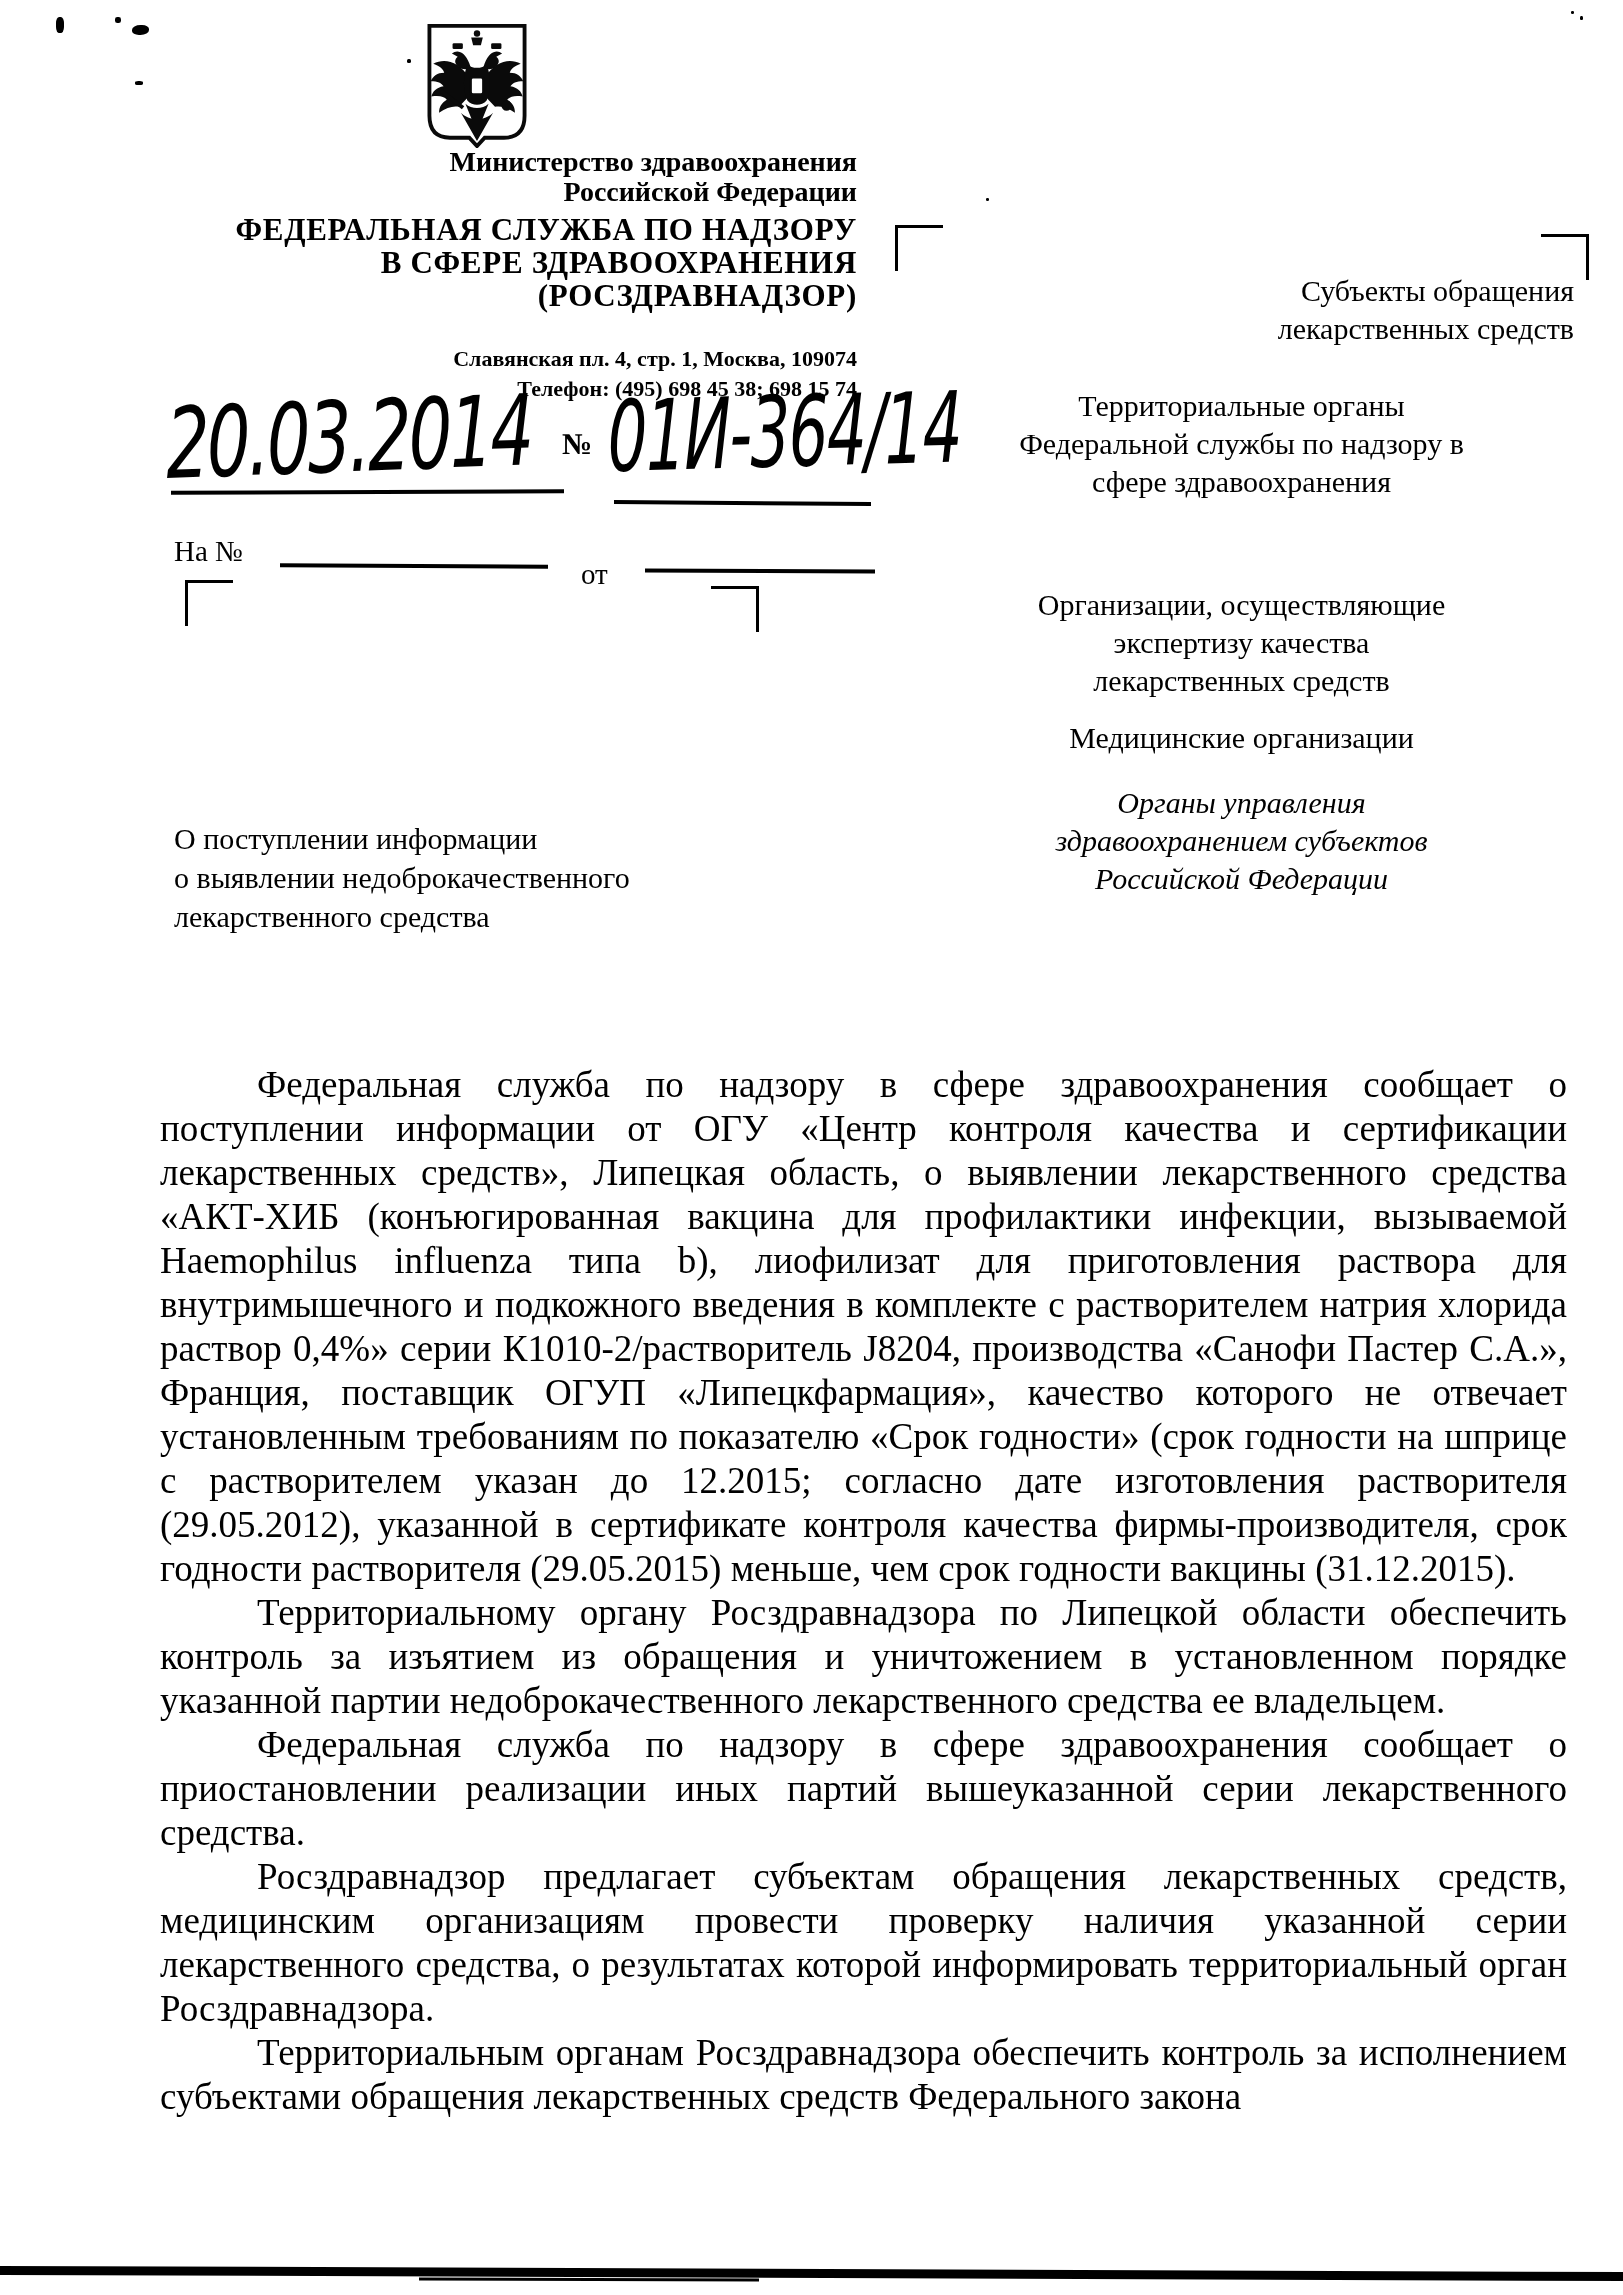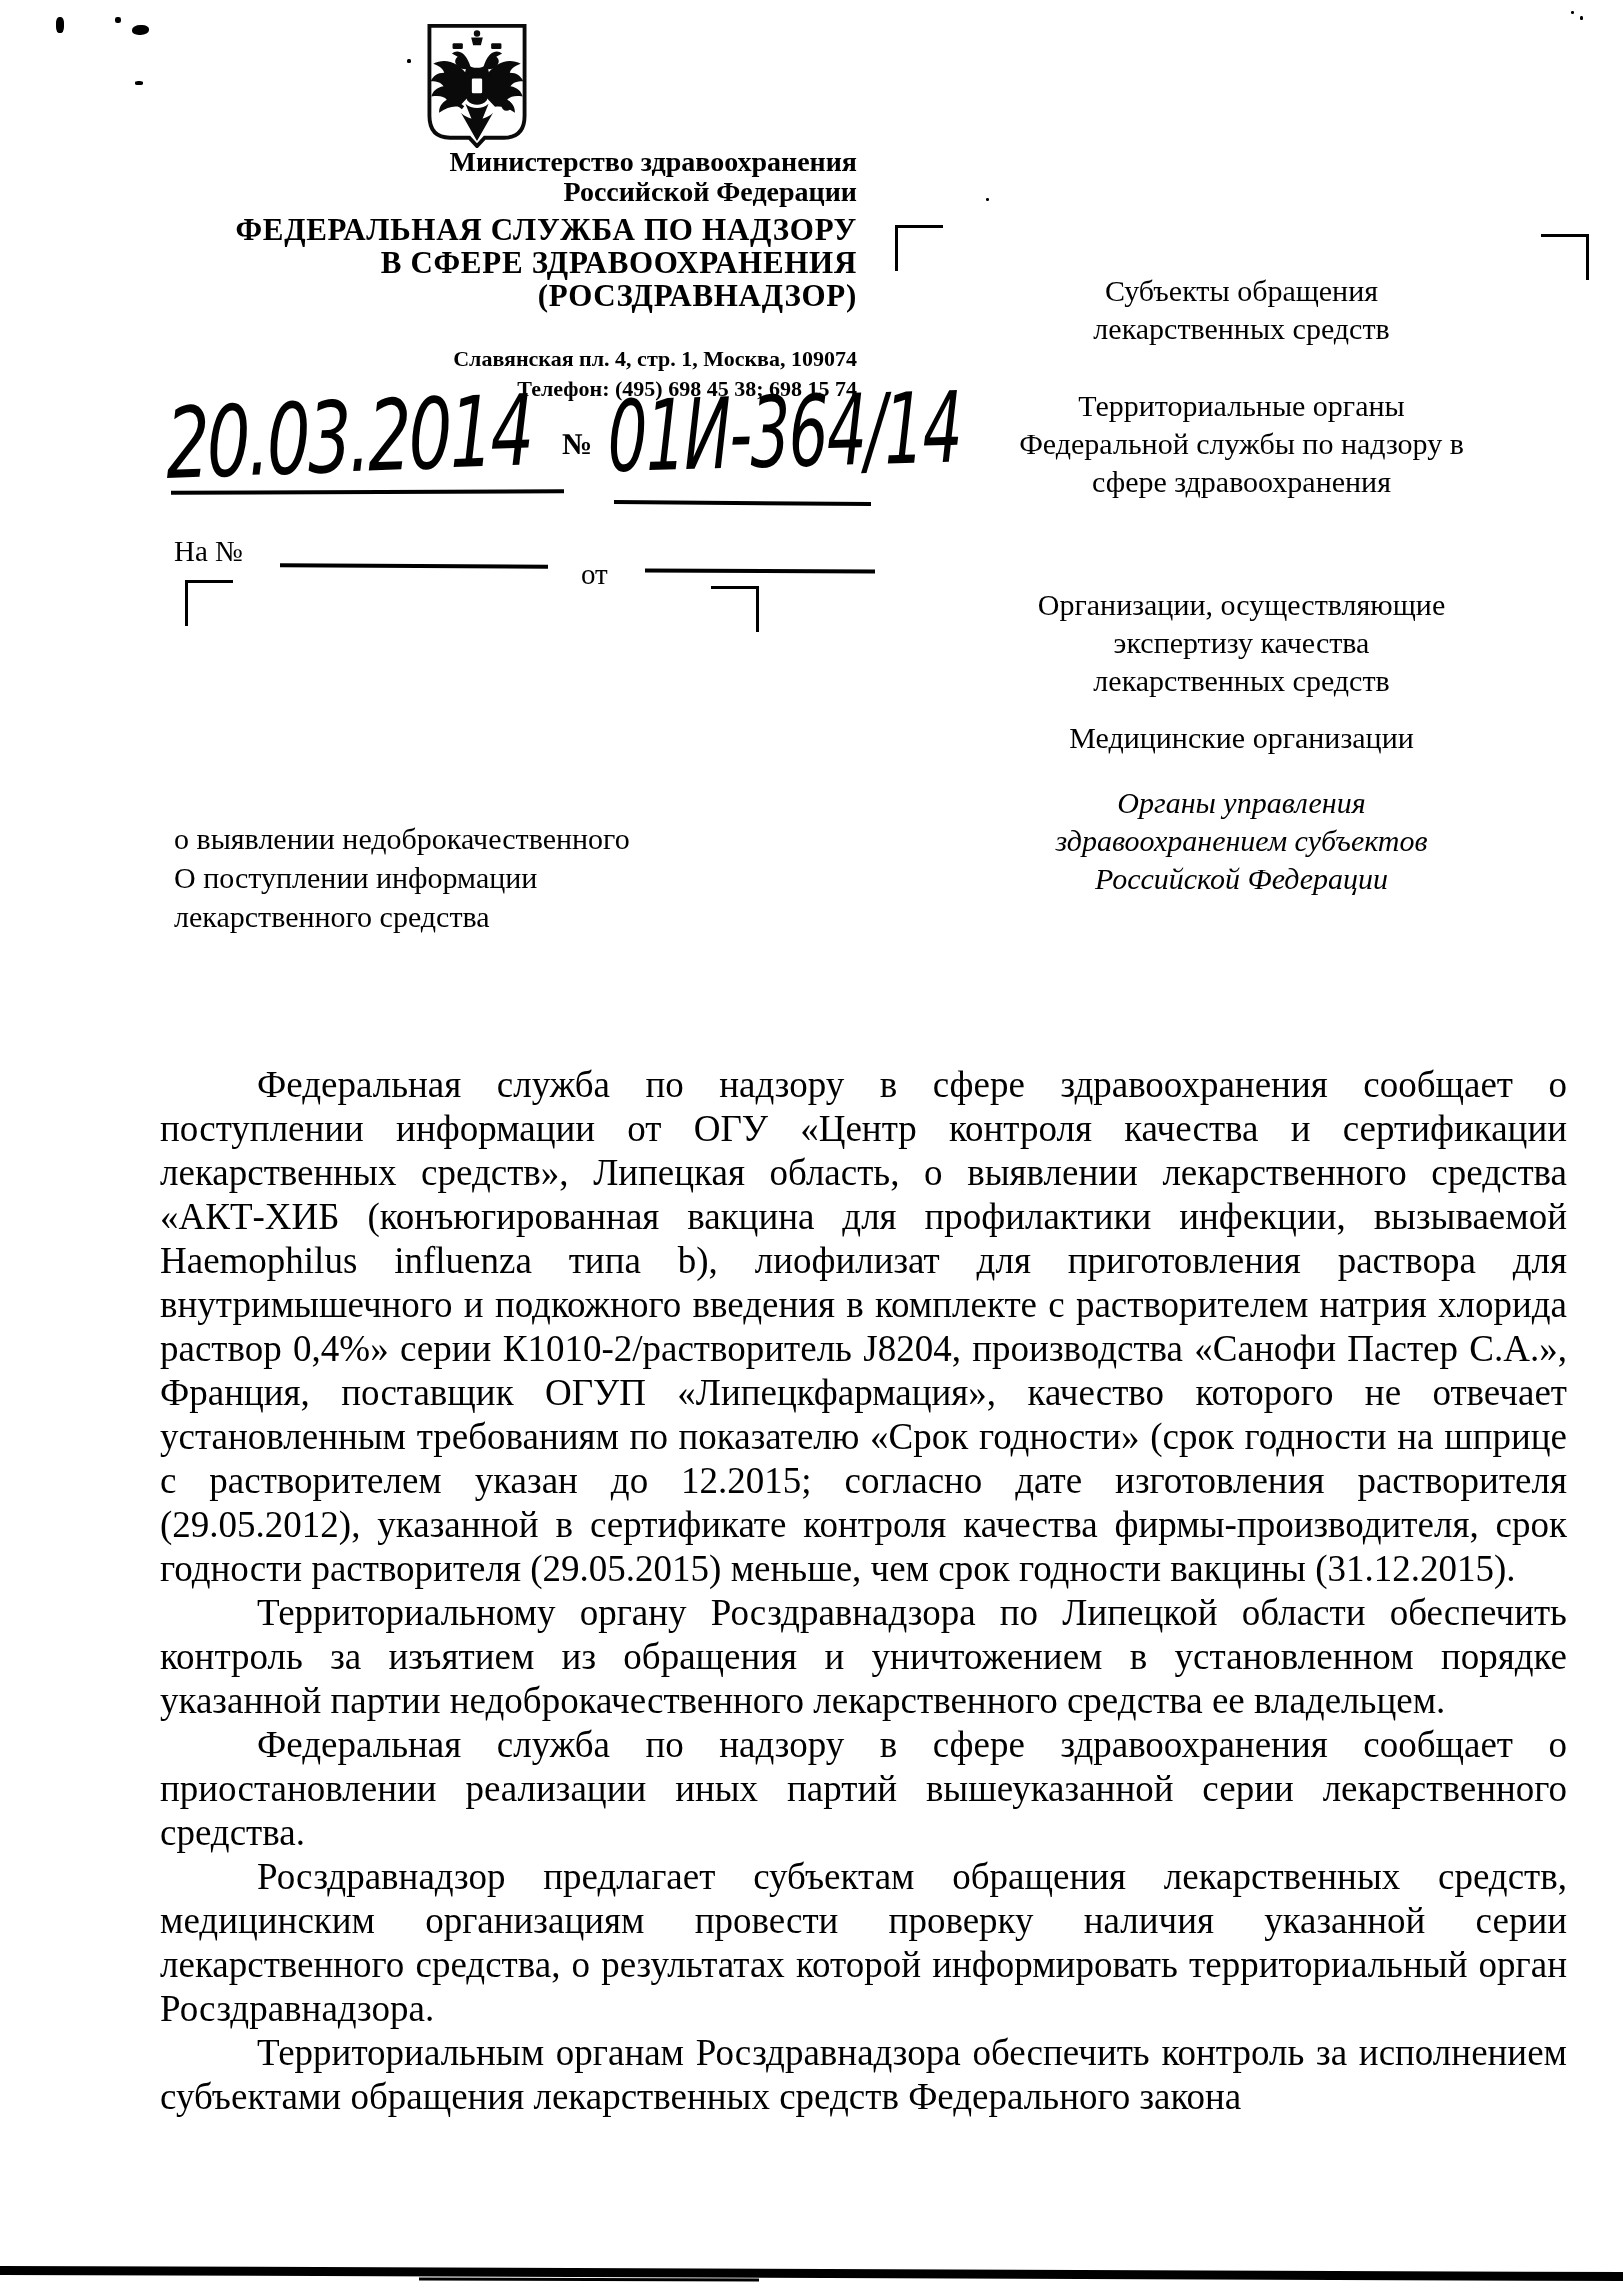--- a/index.html
+++ b/index.html
@@ -42,21 +42,21 @@
   .bracket{position:absolute;width:45px;height:43px;border-top:3.9px solid #000;}
   .bracket.bl{border-left:3.9px solid #000;}
   .bracket.br{border-right:3.9px solid #000;}
   .b1l{left:895px;top:225px;}
   .b1r{left:1541px;top:234px;}
   .b2l{left:185px;top:580px;}
   .b2r{left:711px;top:586px;}
   
   .recipients{position:absolute;left:909px;width:665px;}
   .rgroup{position:absolute;left:0;width:100%;text-align:center;font-size:30px;line-height:38px;}
-  .r0{top:272px;} .r1{top:387px;} .r2{top:586px;} .r3{top:719px;} .r4{top:784px;font-style:italic;}
+  .r0{top:272px;text-align:right;} .r1{top:387px;} .r2{top:586px;} .r3{top:719px;} .r4{top:784px;font-style:italic;}
   
   .subject{position:absolute;left:174px;top:819px;width:615px;font-size:30px;line-height:39px;}
   
   .body{
     position:absolute;left:160px;top:1063px;width:1407px;
     font-size:37px;line-height:44px;text-align:justify;
   }
   .body p{margin:0;text-indent:97px;}
   
   .speck{position:absolute;background:#000;border-radius:40%;}
@@ -147,22 +147,22 @@
       <div>Медицинские организации</div>
     </div>
     <div class="rgroup r4">
       <div>Органы управления</div>
       <div>здравоохранением субъектов</div>
       <div>Российской Федерации</div>
     </div>
   </div>
 
   <div class="subject">
+    <div>О поступлении информации</div>
     <div>о выявлении недоброкачественного</div>
-    <div>О поступлении информации</div>
     <div>лекарственного средства</div>
   </div>
 
   <div class="body">
     <p>Федеральная служба по надзору в сфере здравоохранения сообщает о поступлении  информации от ОГУ «Центр контроля качества и сертификации лекарственных средств», Липецкая область, о выявлении лекарственного средства «АКТ-ХИБ (конъюгированная вакцина для профилактики инфекции, вызываемой Haemophilus influenza типа b), лиофилизат для приготовления раствора для внутримышечного и подкожного введения в комплекте с растворителем натрия хлорида раствор 0,4%» серии К1010-2/растворитель J8204, производства  «Санофи Пастер С.А.», Франция, поставщик ОГУП «Липецкфармация», качество которого не отвечает установленным требованиям по показателю  «Срок годности» (срок годности на шприце с растворителем указан до 12.2015; согласно дате изготовления растворителя (29.05.2012), указанной в  сертификате контроля качества фирмы-производителя, срок годности растворителя (29.05.2015) меньше, чем срок годности вакцины (31.12.2015).</p>
     <p>Территориальному органу Росздравнадзора по Липецкой области обеспечить контроль за изъятием из обращения и уничтожением в установленном порядке указанной партии недоброкачественного лекарственного средства ее владельцем.</p>
     <p>Федеральная служба по надзору в сфере здравоохранения сообщает о приостановлении реализации иных партий вышеуказанной серии лекарственного средства.</p>
     <p>Росздравнадзор предлагает субъектам обращения лекарственных средств, медицинским организациям провести проверку наличия указанной серии лекарственного средства, о результатах которой информировать территориальный орган Росздравнадзора.</p>
     <p>Территориальным органам Росздравнадзора обеспечить контроль за исполнением субъектами обращения лекарственных средств Федерального закона</p>
   </div>

